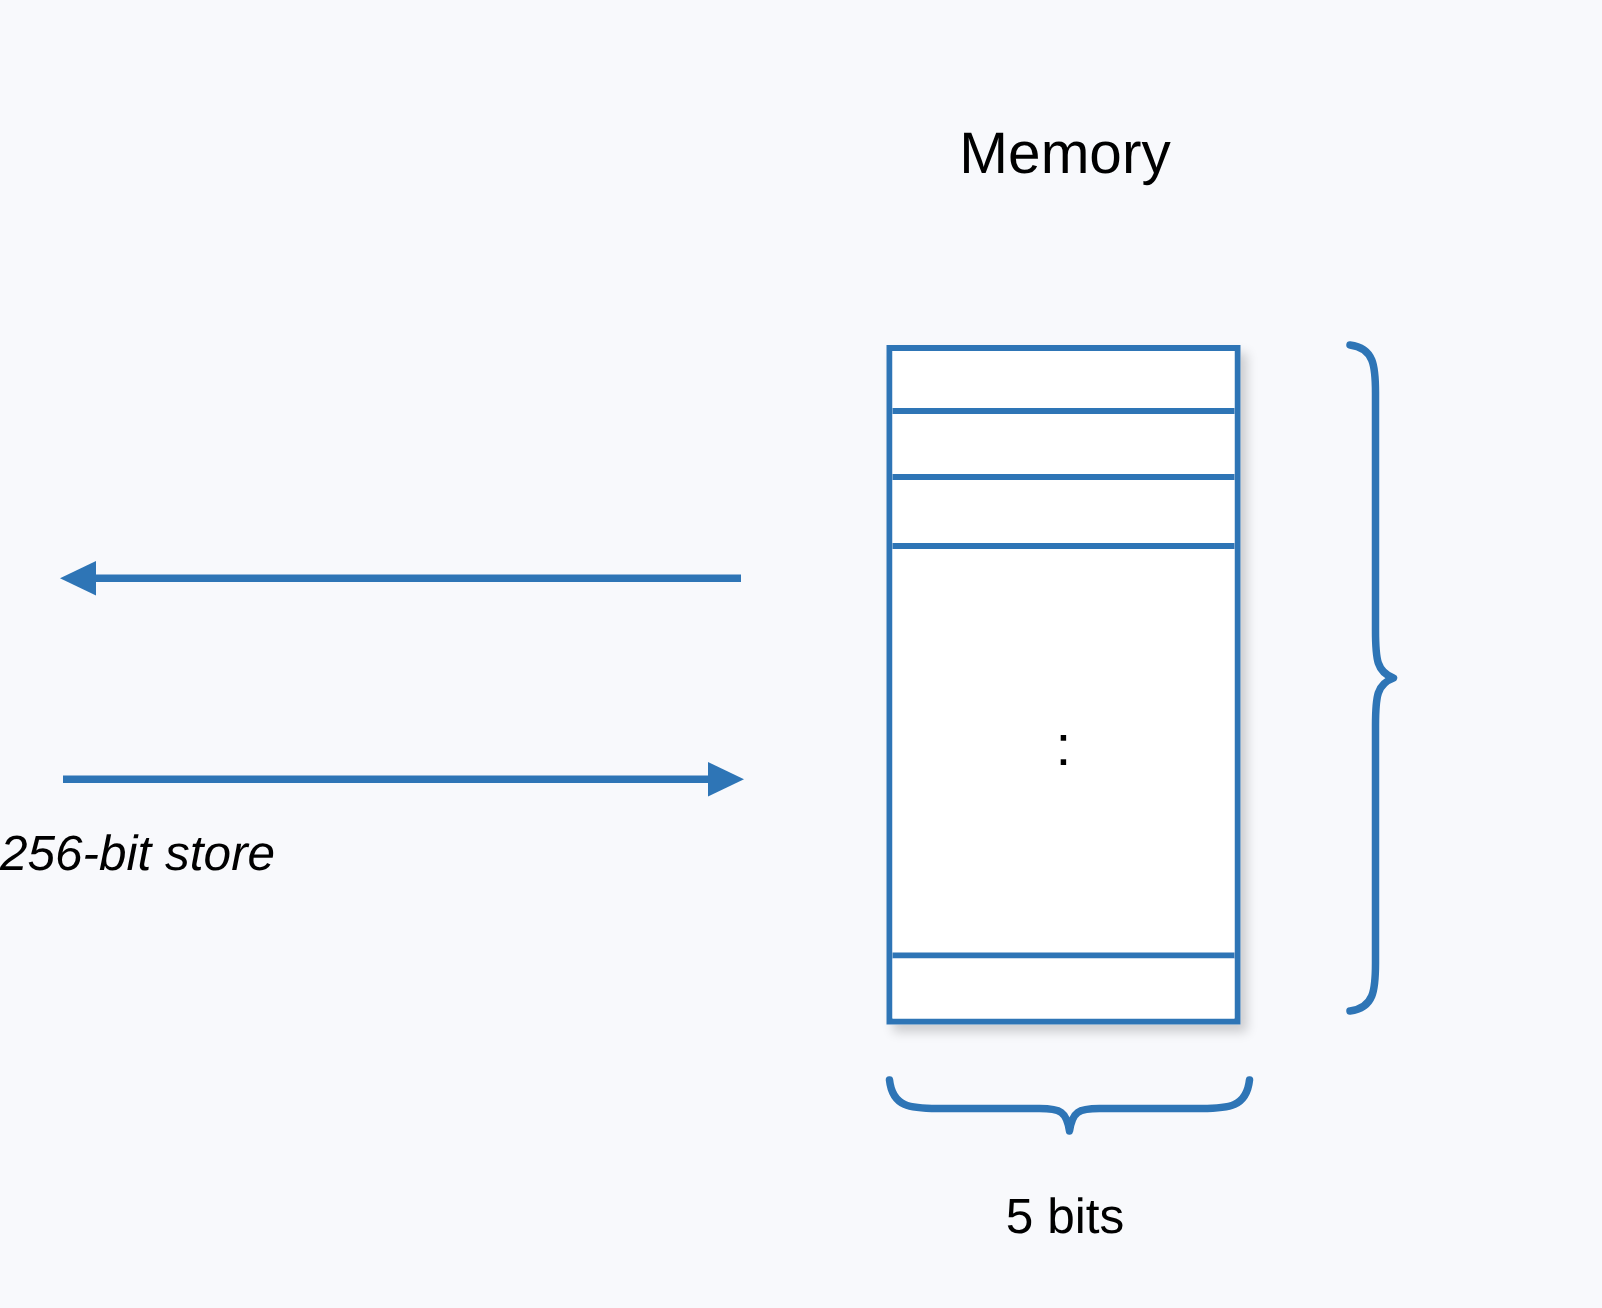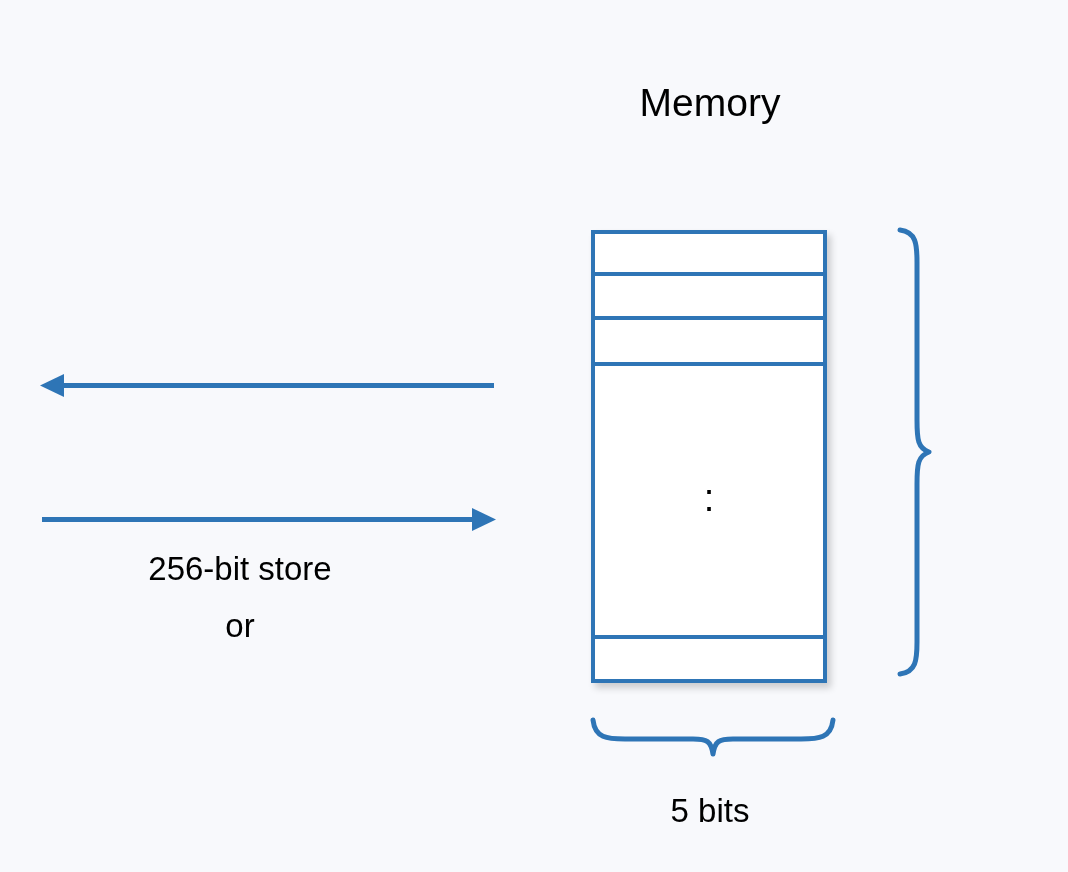--- a/index.html
+++ b/index.html
@@ -78,21 +78,21 @@
     width: 480px;
     text-align: center;
     font-size: 33px;
     line-height: 42px;
     white-space: nowrap;
   }
   #store-label-group {
     left: 0px;
     top: 540px;
     width: 480px;
-    text-align: center;
+    font-style: italic;
   }
   #store-label-group div {
     font-size: 33px;
     line-height: 57px;
     white-space: nowrap;
   }
 
   
   #right-brace-wrap { left: 880px; top: 222px; }
   #bottom-brace-wrap { left: 585px; top: 712px; }
@@ -135,21 +135,20 @@
   <div class="abs" id="store-arrow-wrap">
     <svg class="arrow-svg" width="460" height="36" viewBox="0 0 460 36" xmlns="http://www.w3.org/2000/svg">
       <line x1="4" y1="17.5" x2="438" y2="17.5" stroke="#2e75b6" stroke-width="5"></line>
       <polygon points="458,17.5 434,6 434,29" fill="#2e75b6"></polygon>
     </svg>
   </div>
 
 
   <div class="abs" id="store-label-group">
     <div>256-bit store</div>
-    <div>or</div>
   </div>
 
   <div class="abs" id="right-brace-wrap">
     <svg width="70" height="460" viewBox="0 0 70 460" xmlns="http://www.w3.org/2000/svg">
       <path d="M 20 8
                C 36 10, 37 22, 37 40
                L 37 198
                C 37 218, 38 226, 49 230
                C 38 234, 37 242, 37 262
                L 37 420

